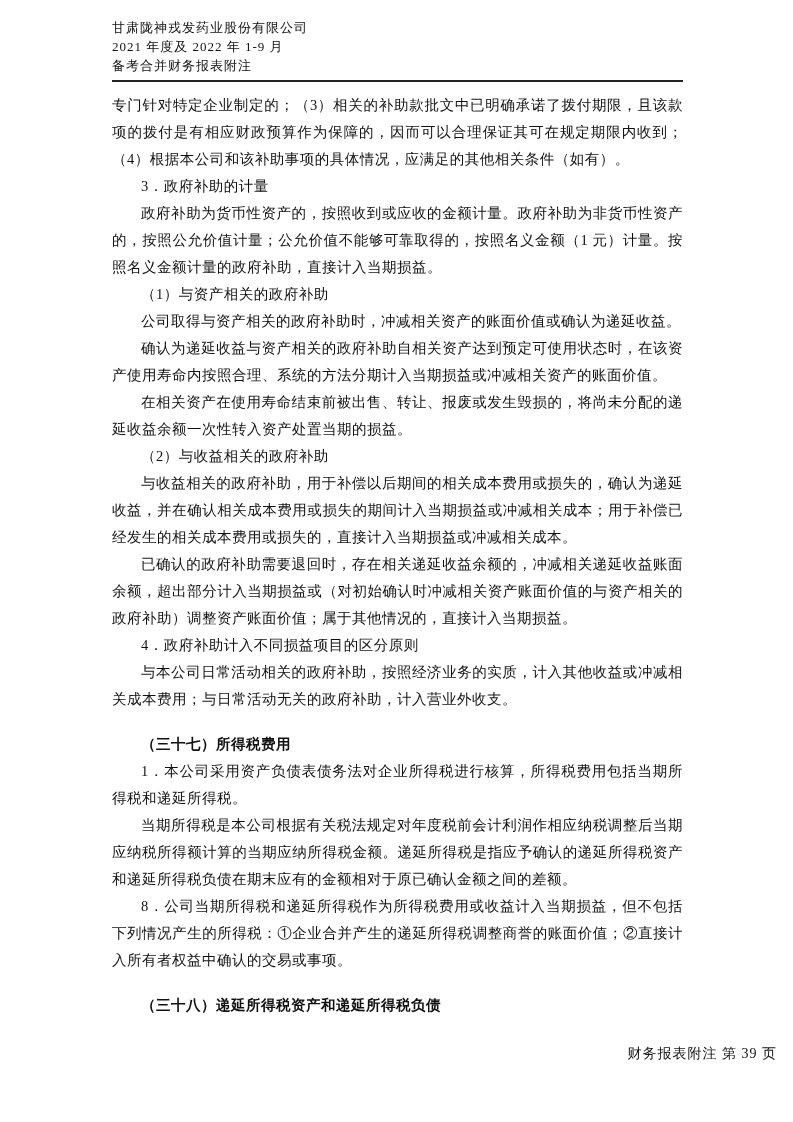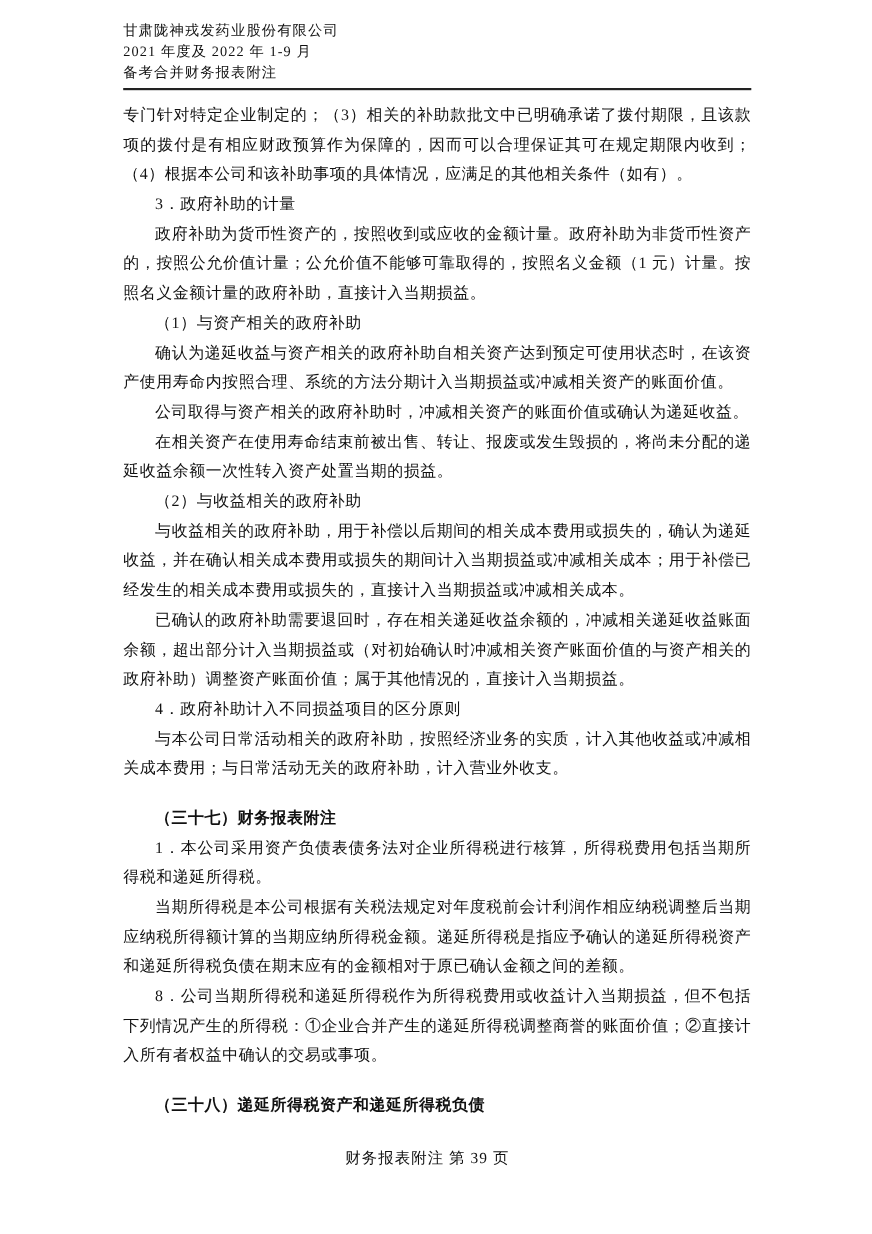--- a/index.html
+++ b/index.html
@@ -60,21 +60,21 @@
     margin: 18px 0 0 0;
     font-weight: bold;
     text-indent: 2em;
     text-align: left;
   }
   footer.doc-footer {
     position: absolute;
     left: 0;
     right: 16px;
     top: 1044px;
-    text-align: center;
+    text-align: right;
     font-size: 14px;
     line-height: 20px;
     letter-spacing: 1px;
   }
 </style>
 </head>
 <body>
 
 <div class="page">
 
@@ -83,29 +83,29 @@
     <div class="hl">2021 年度及 2022 年 1-9 月</div>
     <div class="hl">备考合并财务报表附注</div>
     <div class="header-rule"></div>
   </header>
 
   <main class="doc-body">
     <p class="para flush">专门针对特定企业制定的；（3）相关的补助款批文中已明确承诺了拨付期限，且该款项的拨付是有相应财政预算作为保障的，因而可以合理保证其可在规定期限内收到；（4）根据本公司和该补助事项的具体情况，应满足的其他相关条件（如有）。</p>
     <p class="h-num">3．政府补助的计量</p>
     <p class="para">政府补助为货币性资产的，按照收到或应收的金额计量。政府补助为非货币性资产的，按照公允价值计量；公允价值不能够可靠取得的，按照名义金额（1 元）计量。按照名义金额计量的政府补助，直接计入当期损益。</p>
     <p class="para">（1）与资产相关的政府补助</p>
+    <p class="para">公司取得与资产相关的政府补助时，冲减相关资产的账面价值或确认为递延收益。</p>
     <p class="para">确认为递延收益与资产相关的政府补助自相关资产达到预定可使用状态时，在该资产使用寿命内按照合理、系统的方法分期计入当期损益或冲减相关资产的账面价值。</p>
-    <p class="para">公司取得与资产相关的政府补助时，冲减相关资产的账面价值或确认为递延收益。</p>
     <p class="para">在相关资产在使用寿命结束前被出售、转让、报废或发生毁损的，将尚未分配的递延收益余额一次性转入资产处置当期的损益。</p>
     <p class="para">（2）与收益相关的政府补助</p>
     <p class="para">与收益相关的政府补助，用于补偿以后期间的相关成本费用或损失的，确认为递延收益，并在确认相关成本费用或损失的期间计入当期损益或冲减相关成本；用于补偿已经发生的相关成本费用或损失的，直接计入当期损益或冲减相关成本。</p>
     <p class="para">已确认的政府补助需要退回时，存在相关递延收益余额的，冲减相关递延收益账面余额，超出部分计入当期损益或（对初始确认时冲减相关资产账面价值的与资产相关的政府补助）调整资产账面价值；属于其他情况的，直接计入当期损益。</p>
     <p class="h-num">4．政府补助计入不同损益项目的区分原则</p>
     <p class="para">与本公司日常活动相关的政府补助，按照经济业务的实质，计入其他收益或冲减相关成本费用；与日常活动无关的政府补助，计入营业外收支。</p>
-    <p class="h-sec">（三十七）财务报表附注</p>
+    <p class="h-sec">（三十七）所得税费用</p>
     <p class="para">1．本公司采用资产负债表债务法对企业所得税进行核算，所得税费用包括当期所得税和递延所得税。</p>
     <p class="para">当期所得税是本公司根据有关税法规定对年度税前会计利润作相应纳税调整后当期应纳税所得额计算的当期应纳所得税金额。递延所得税是指应予确认的递延所得税资产和递延所得税负债在期末应有的金额相对于原已确认金额之间的差额。</p>
     <p class="para">8．公司当期所得税和递延所得税作为所得税费用或收益计入当期损益，但不包括下列情况产生的所得税：①企业合并产生的递延所得税调整商誉的账面价值；②直接计入所有者权益中确认的交易或事项。</p>
     <p class="h-sec">（三十八）递延所得税资产和递延所得税负债</p>
   </main>
 
   <footer class="doc-footer">
     <span>财务报表附注 第 39 页</span>
   </footer>
 

